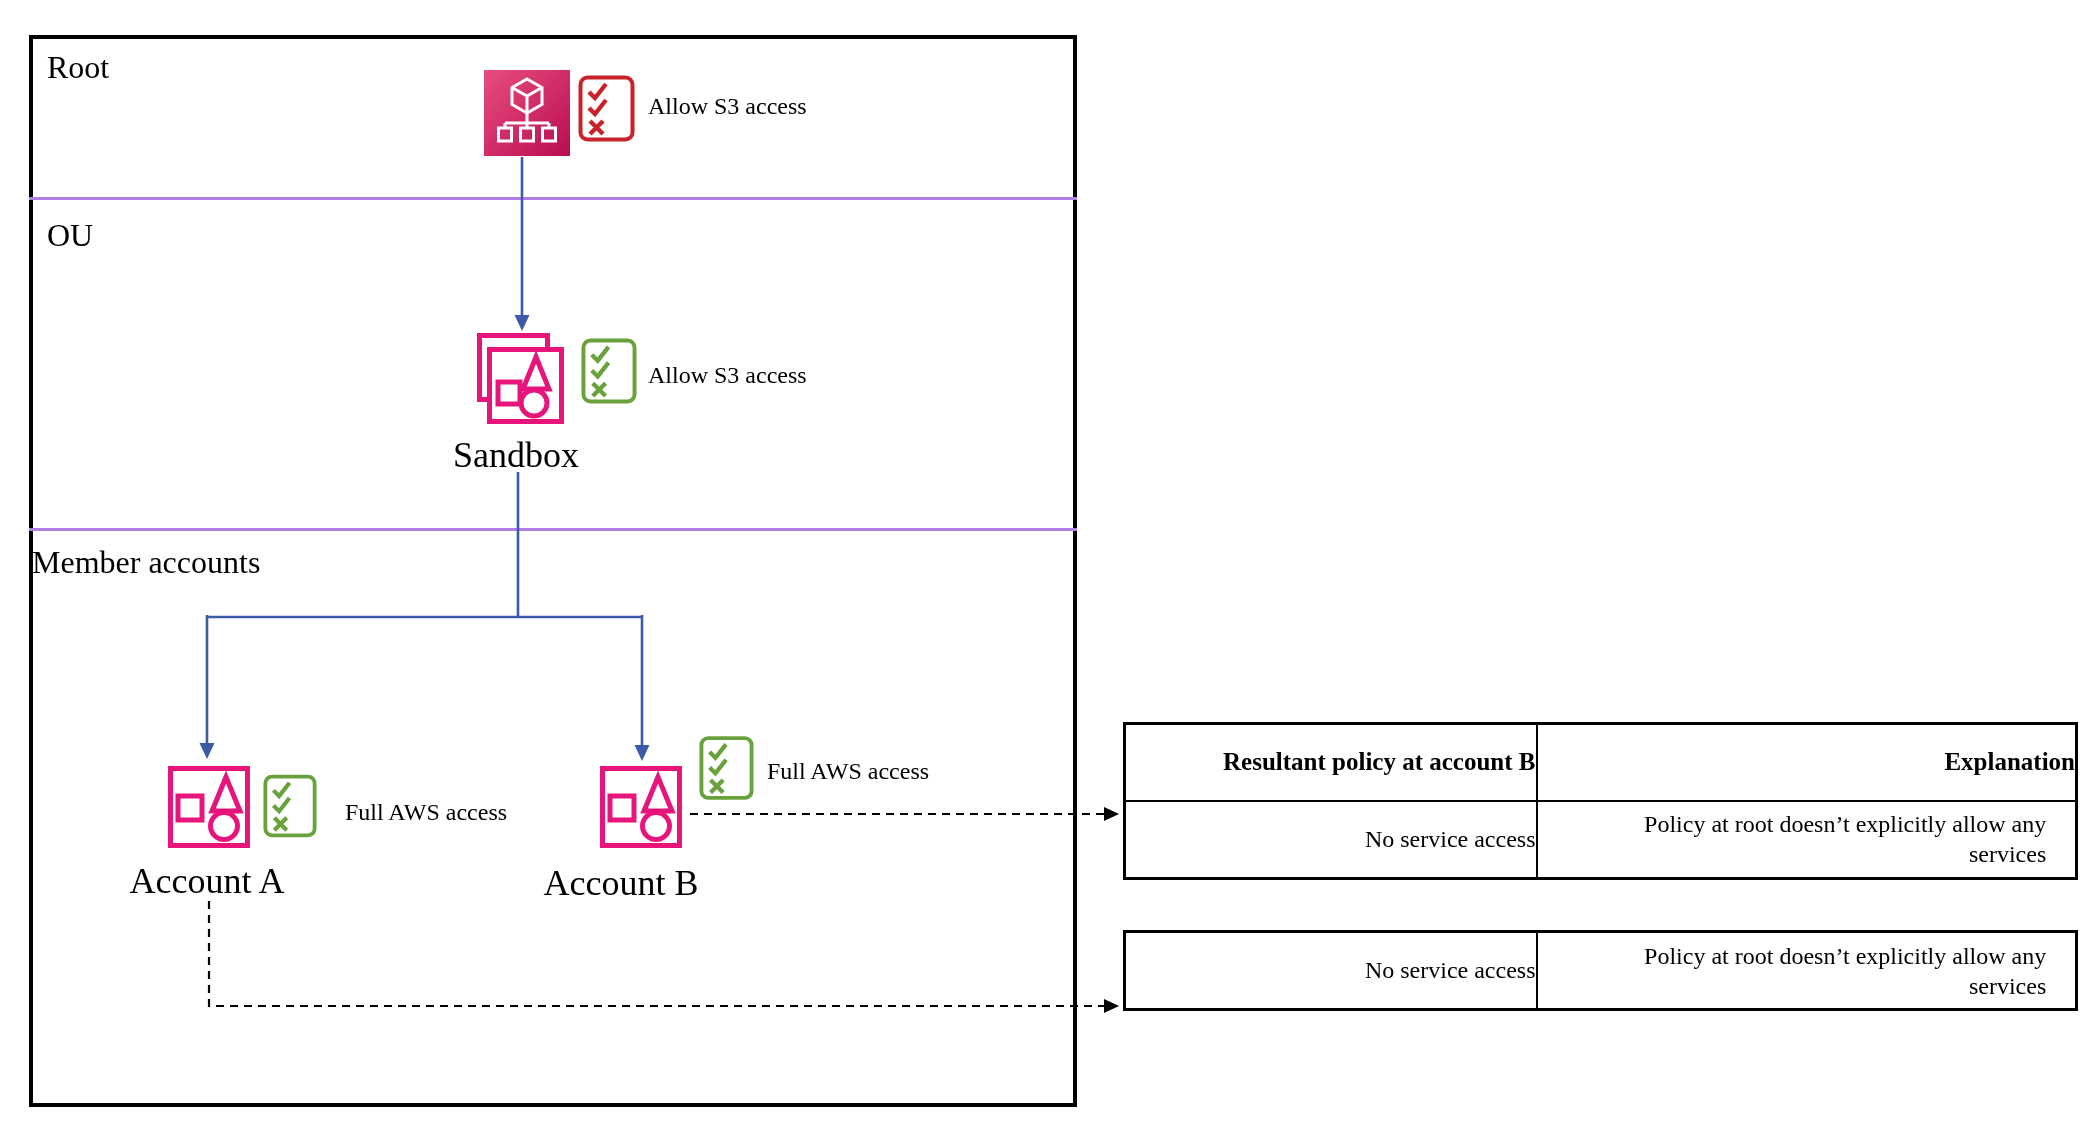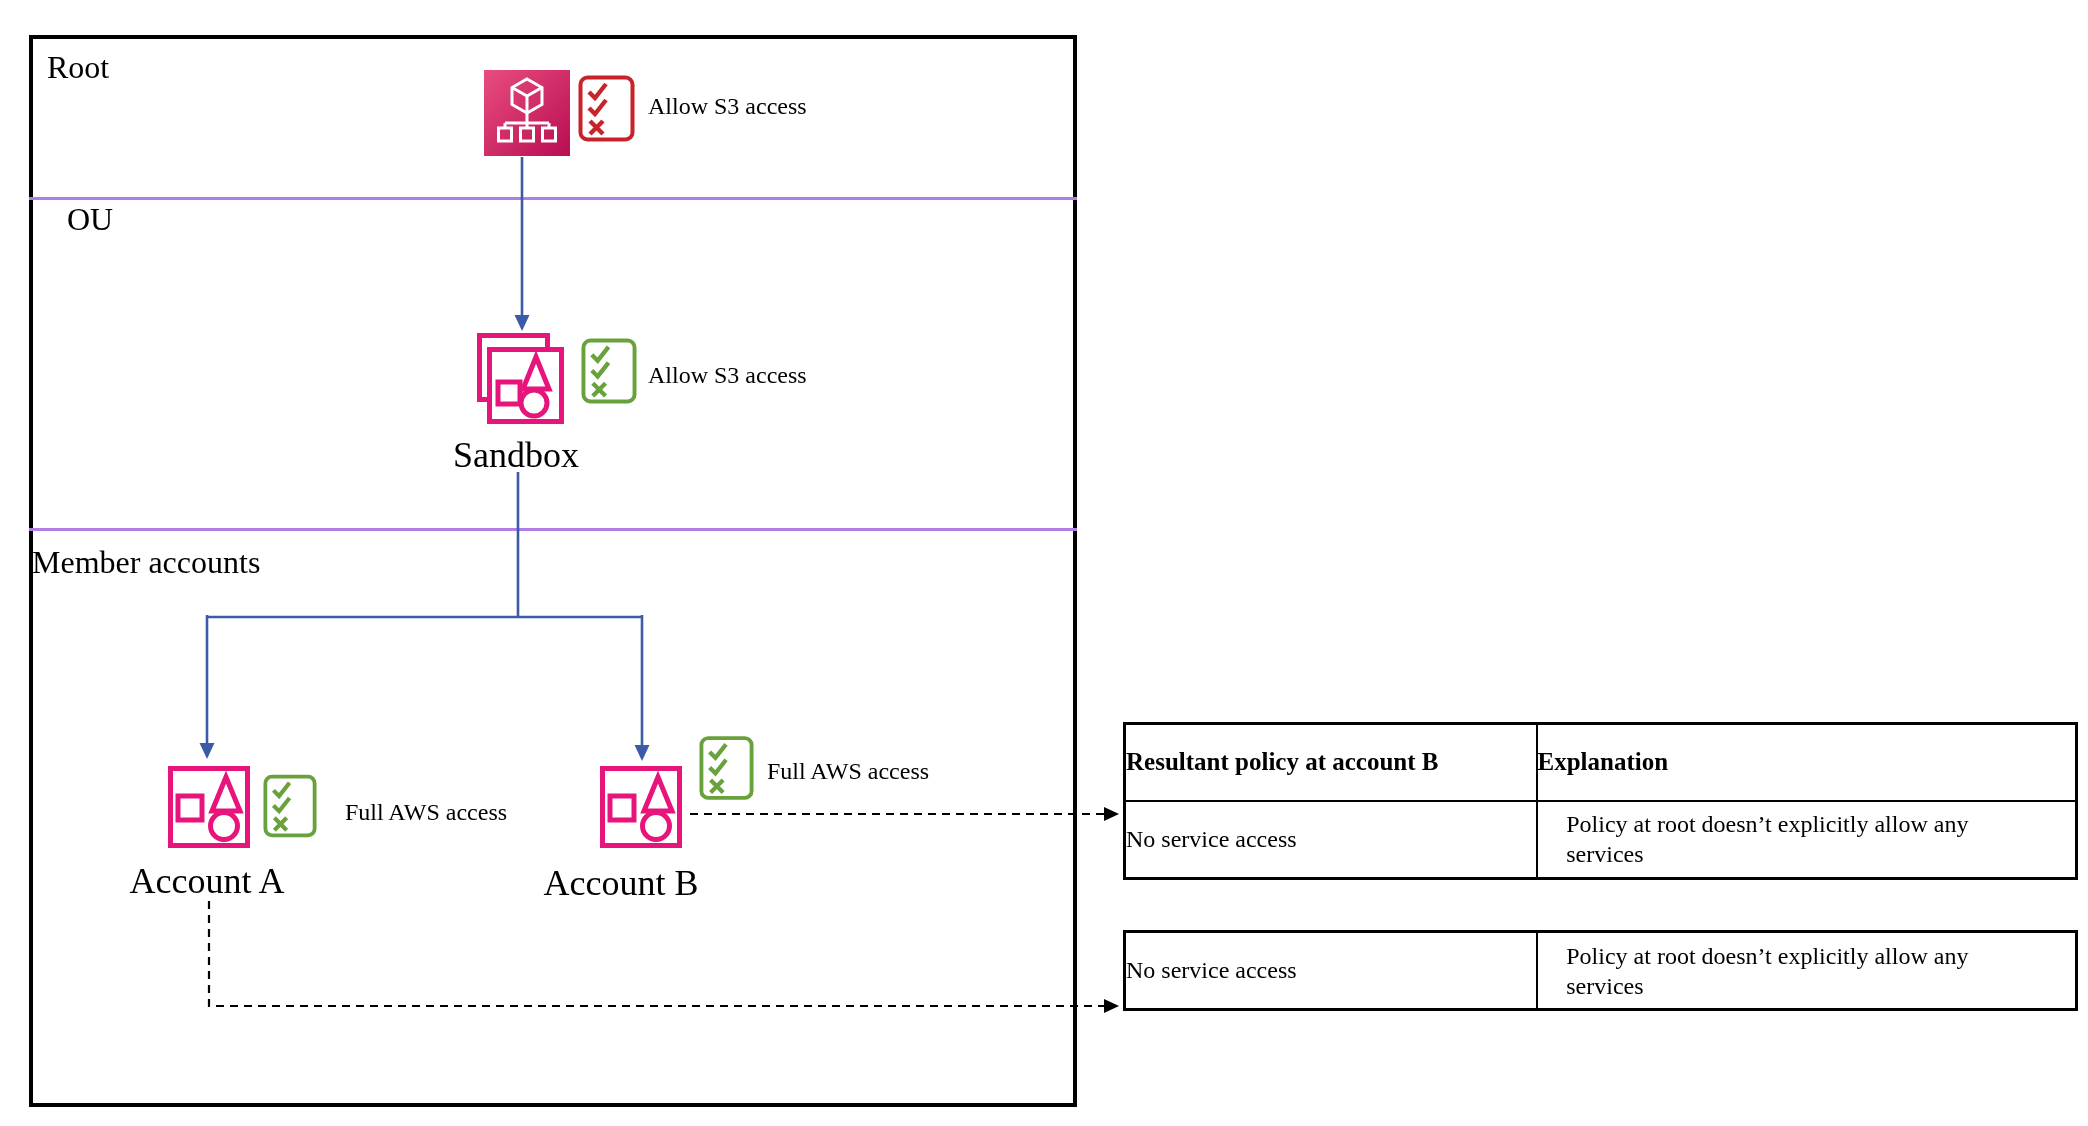--- a/index.html
+++ b/index.html
@@ -17,21 +17,21 @@
 
   
   .org-box{position:absolute;left:29px;top:35px;width:1048px;height:1072px;border:4px solid var(--ink);}
   .divider{position:absolute;left:29px;width:1048px;height:3px;background:var(--purple);}
   .divider.d1{top:197px;}
   .divider.d2{top:528px;}
 
   
   .sec-label{position:absolute;font-size:32px;line-height:1.1;color:var(--ink);}
   .sec-label.root{left:47px;top:50px;}
-  .sec-label.ou{left:47px;top:202px;margin-left:20px;}
+  .sec-label.ou{left:47px;top:218px;}
   .sec-label.member{left:32px;top:545px;}
   .node-label{position:absolute;width:220px;text-align:center;font-size:36px;line-height:1.1;}
   .node-label.sandbox{left:406px;top:436px;}
   .node-label.acc-a{left:97px;top:862px;}
   .node-label.acc-b{left:511px;top:864px;}
   .policy-label{position:absolute;font-size:24px;line-height:1.15;white-space:nowrap;}
   .policy-label.deny{left:648px;top:93px;}
   .policy-label.allow{left:648px;top:362px;}
   .policy-label.full-a{left:345px;top:799px;}
   .policy-label.full-b{left:767px;top:758px;}
@@ -65,21 +65,21 @@
   .dash-line{stroke:var(--ink);stroke-width:2.2;fill:none;stroke-dasharray:8 6;}
   .dash-head{fill:var(--ink);stroke:none;}
 
   
   table.ptable{position:absolute;left:1123px;width:952px;border-collapse:collapse;
     table-layout:fixed;background:var(--paper);border:3px solid var(--ink);}
   table.ptable.t1{top:722px;}
   table.ptable.t2{top:930px;}
   .ptable col.c1{width:412px;}
   .ptable col.c2{width:540px;}
-  .ptable th,.ptable td{border:2px solid var(--ink);text-align:left;vertical-align:middle;margin-left:16px;}
+  .ptable th,.ptable td{border:2px solid var(--ink);text-align:right;vertical-align:middle;margin-left:16px;}
   .ptable th{height:77px;font-size:25px;font-weight:bold;}
   .ptable td{height:78px;font-size:24px;font-weight:normal;}
   .wrap{max-width:480px;margin:0 auto;line-height:1.25;}
 </style>
 </head>
 <body>
 
 <div class="canvas">
 
   <div class="org-box"></div>

